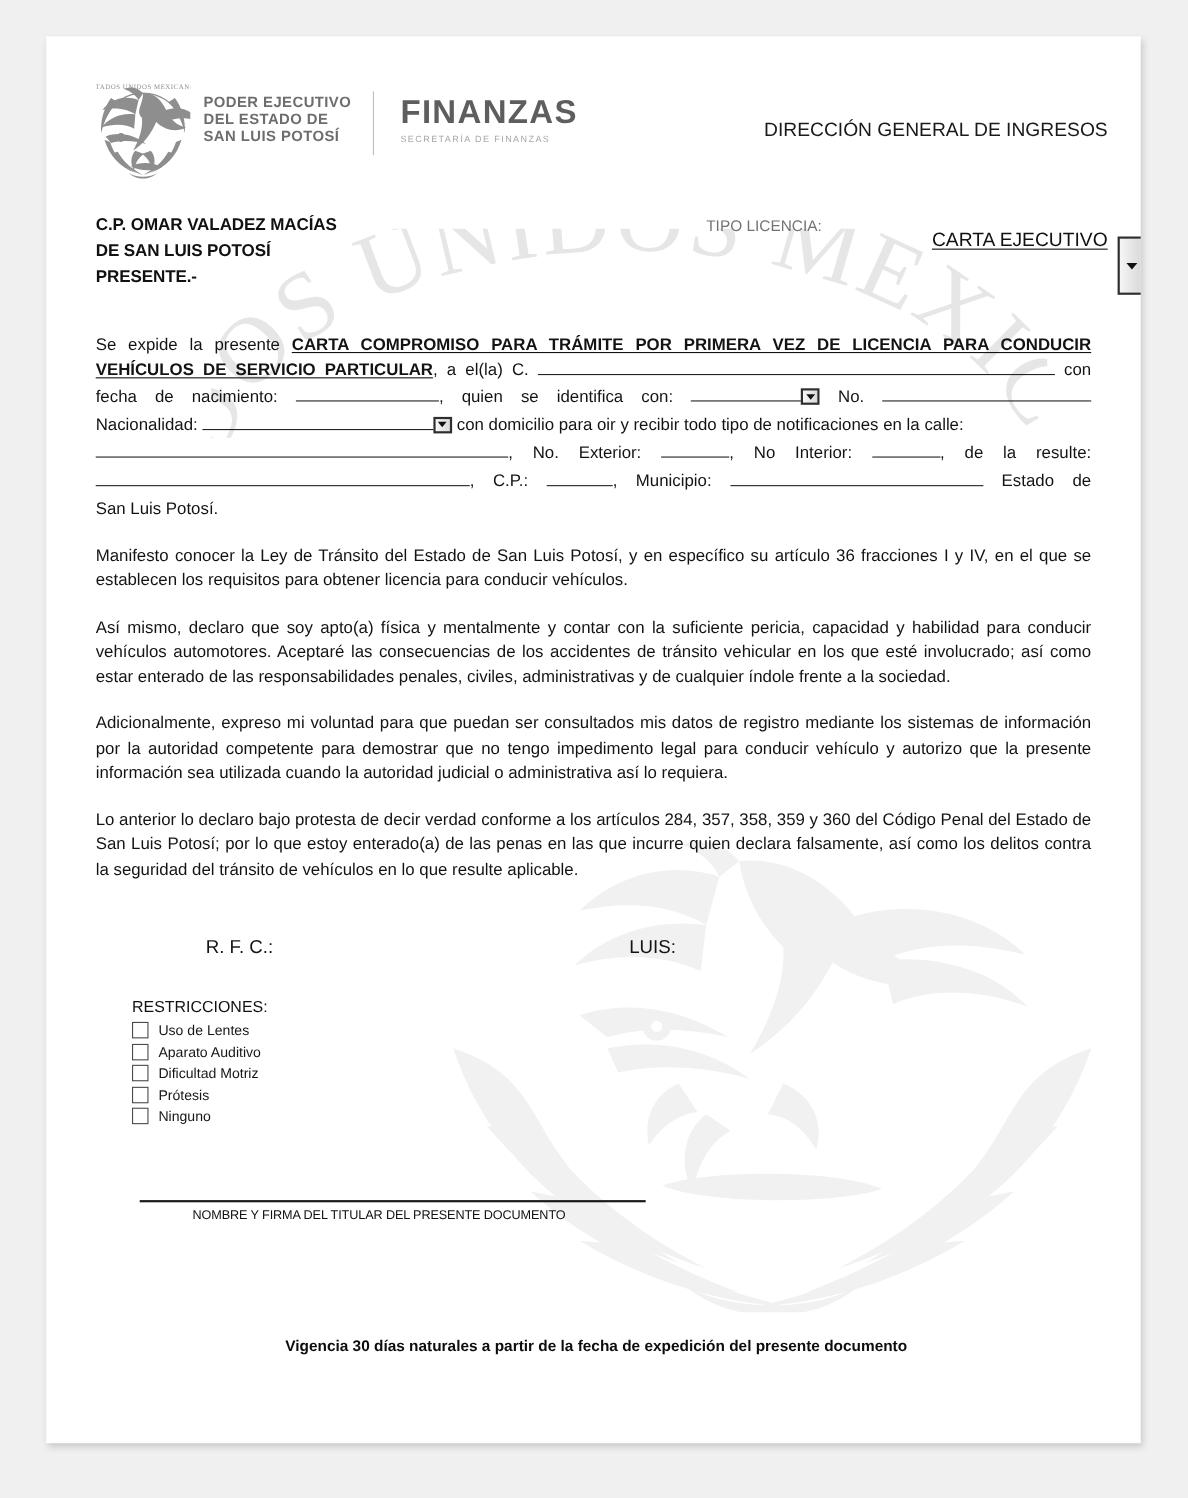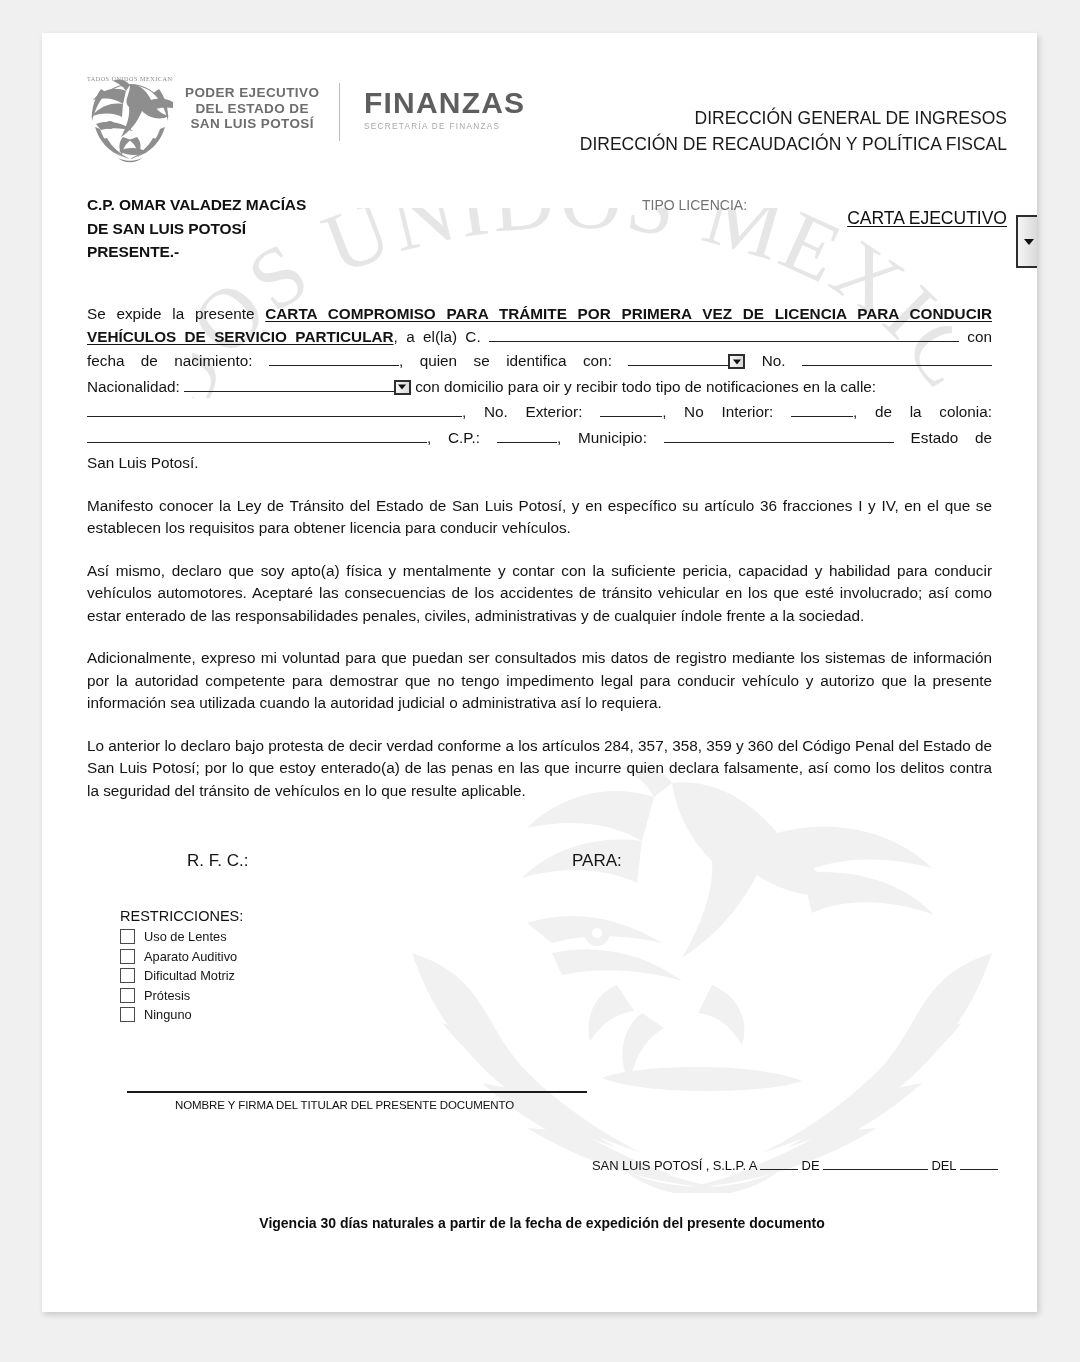--- a/index.html
+++ b/index.html
@@ -54,21 +54,20 @@
   .crest .cfill { fill: #8e8e8e; }
   .crest .cline { stroke: #8e8e8e; fill: none; }
 
   .logo-text {
     position: absolute; left: 143px; top: 52px;
     color: #6d6d6d;
     font-weight: bold;
     font-size: 13.5px;
     line-height: 15.5px;
     letter-spacing: 0.4px;
-    text-align: center;
   }
   .logo-divider {
     position: absolute; left: 297px; top: 50px;
     width: 1px; height: 58px;
     background: #bdbdbd;
   }
   .fin-wrap { position: absolute; left: 322px; top: 54px; }
   .fin-main {
     color: #5e5e5e; font-weight: bold; font-size: 30px;
     letter-spacing: 1.2px; line-height: 32px;
@@ -305,21 +304,20 @@
 
     <div class="logo-divider"></div>
 
     <div class="fin-wrap">
       <div class="fin-main">FINANZAS</div>
       <div class="fin-sub">SECRETARÍA DE FINANZAS</div>
     </div>
 
     <div class="dept">
       <div>DIRECCIÓN GENERAL DE INGRESOS</div>
-      <div>DIRECCIÓN DE RECAUDACIÓN Y POLÍTICA FISCAL</div>
     </div>
 
     <div class="carta">CARTA EJECUTIVO</div>
   </div>
 
   <div class="addressee">
     <div>C.P. OMAR VALADEZ MACÍAS</div>
     <div>DE SAN LUIS POTOSÍ</div>
     <div>PRESENTE.-</div>
   </div>
@@ -349,40 +347,40 @@
 
     <div style="margin-top:3px">
       <span>Nacionalidad:</span>
       <span class="fill" style="width:210px"></span><span class="dd-sm"></span>
       <span>con domicilio para oir y recibir todo tipo de notificaciones en la calle:</span>
     </div>
 
     <div class="spread" style="margin-top:3px">
       <span class="fill" style="width:375px"></span><span>, No. Exterior:</span>
       <span class="fill" style="width:62px"></span><span>, No Interior:</span>
-      <span class="fill" style="width:62px"></span><span>, de la colonia:</span>
+      <span class="fill" style="width:62px"></span><span>, de la resulte:</span>
     </div>
 
     <div class="spread" style="margin-top:3px">
       <span class="fill" style="width:340px"></span><span>, C.P.:</span>
       <span class="fill" style="width:60px"></span><span>, Municipio:</span>
       <span class="fill" style="width:230px"></span>
       <span>Estado de</span>
     </div>
 
     <div style="margin-top:3px">San Luis Potosí.</div>
 
     <div class="just para">Manifesto conocer la Ley de Tránsito del Estado de San Luis Potosí, y en específico su artículo 36 fracciones I y IV, en el que se establecen los requisitos para obtener licencia para conducir vehículos.</div>
     <div class="just para">Así mismo, declaro que soy apto(a) física y mentalmente y contar con la suficiente pericia, capacidad y habilidad para conducir vehículos automotores. Aceptaré las consecuencias de los accidentes de tránsito vehicular en los que esté involucrado; así como estar enterado de las responsabilidades penales, civiles, administrativas y de cualquier índole frente a la sociedad.</div>
     <div class="just para">Adicionalmente, expreso mi voluntad para que puedan ser consultados mis datos de registro mediante los sistemas de información por la autoridad competente para demostrar que no tengo impedimento legal para conducir vehículo y autorizo que la presente información sea utilizada cuando la autoridad judicial o administrativa así lo requiera.</div>
     <div class="just para">Lo anterior lo declaro bajo protesta de decir verdad conforme a los artículos 284, 357, 358, 359 y 360 del Código Penal del Estado de San Luis Potosí; por lo que estoy enterado(a) de las penas en las que incurre quien declara falsamente, así como los delitos contra la seguridad del tránsito de vehículos en lo que resulte aplicable.</div>
   </div>
 
   <div class="rfc-row">R. F. C.:</div>
-  <div class="curp-lab">PARA:</div>
+  <div class="curp-lab">LUIS:</div>
 
   <div class="restr">
     <div class="restr-title">RESTRICCIONES:</div>
 
     <div class="restr-item">
       <span class="cbx"></span>
       <span>Uso de Lentes</span>
     </div>
     <div class="restr-item">
       <span class="cbx"></span>
@@ -398,24 +396,16 @@
     </div>
     <div class="restr-item">
       <span class="cbx"></span>
       <span>Ninguno</span>
     </div>
   </div>
 
   <div class="sig-line"></div>
   <div class="sig-cap">NOMBRE Y FIRMA DEL TITULAR DEL PRESENTE DOCUMENTO</div>
 
-  <div class="place-date">
-    <span>SAN LUIS POTOSÍ , S.L.P. A</span>
-    <span class="fill" style="width:38px"></span>
-    <span>DE</span>
-    <span class="fill" style="width:105px"></span>
-    <span>DEL</span>
-    <span class="fill" style="width:38px"></span>
-  </div>
 
   <div class="vigencia">Vigencia 30 días naturales a partir de la fecha de expedición del presente documento</div>
 
 </div>
 
 </body></html>

